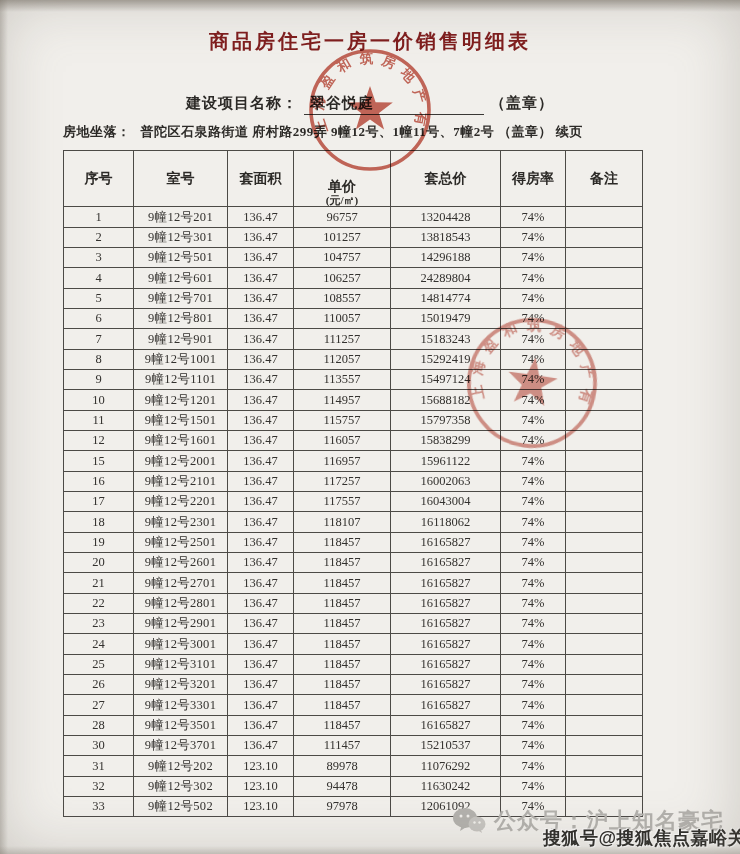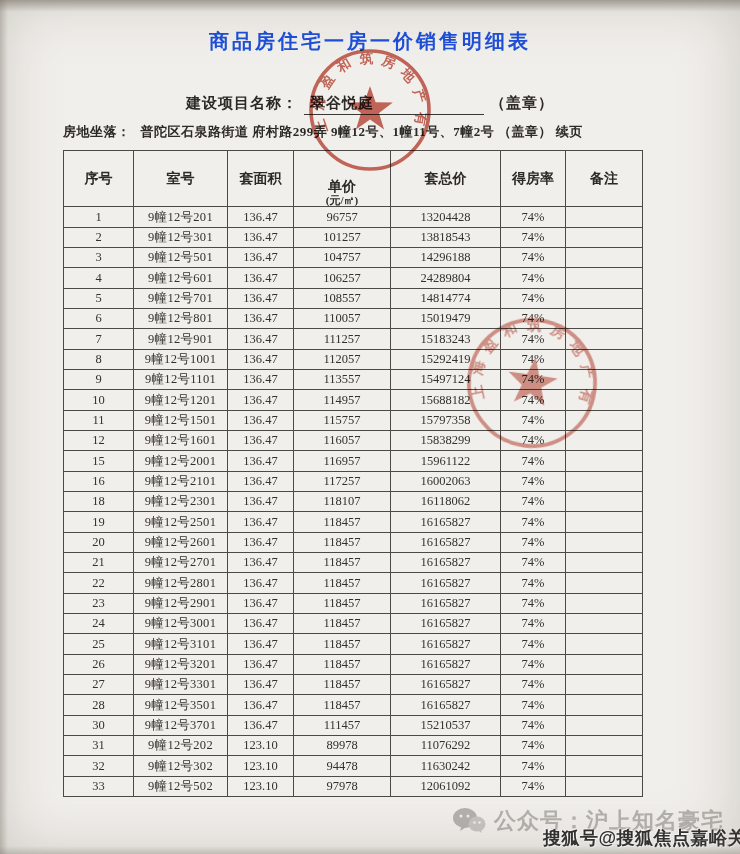--- a/index.html
+++ b/index.html
@@ -20,21 +20,21 @@
   .edge-top{position:absolute;left:0;top:0;width:100%;height:12px;
     background:linear-gradient(#aaa59d,rgba(241,239,235,0));z-index:5;}
   .edge-left{position:absolute;left:0;top:0;width:8px;height:100%;
     background:linear-gradient(90deg,rgba(120,114,104,.35),rgba(241,239,235,0));z-index:5;}
   .edge-bottom{position:absolute;left:0;bottom:0;width:100%;height:8px;
     background:linear-gradient(rgba(241,239,235,0),rgba(120,114,104,.30));z-index:5;}
 
   .doc-title{
     position:absolute;top:28px;left:0;width:100%;
     text-align:center;font-size:20px;font-weight:bold;
-    letter-spacing:3px;color:#1d4ed8;
+    letter-spacing:3px;color:#7f1d1d;
   }
   .project-line{
     position:absolute;top:86px;left:0;width:100%;
     text-align:center;font-size:15px;font-weight:bold;color:#2c2a27;
     letter-spacing:1px;
   }
   .project-name{
     display:inline-block;min-width:168px;text-align:left;
     border-bottom:1.6px solid #3a3835;padding:0 6px 1px 6px;
     margin:8px 6px;
@@ -248,20 +248,29 @@
         <tr>
           <td>16</td>
           <td>9幢12号2101</td>
           <td>136.47</td>
           <td>117257</td>
           <td>16002063</td>
           <td>74%</td>
           <td></td>
         </tr>
         <tr>
+          <td>17</td>
+          <td>9幢12号2201</td>
+          <td>136.47</td>
+          <td>117557</td>
+          <td>16043004</td>
+          <td>74%</td>
+          <td></td>
+        </tr>
+        <tr>
           <td>18</td>
           <td>9幢12号2301</td>
           <td>136.47</td>
           <td>118107</td>
           <td>16118062</td>
           <td>74%</td>
           <td></td>
         </tr>
         <tr>
           <td>19</td>

